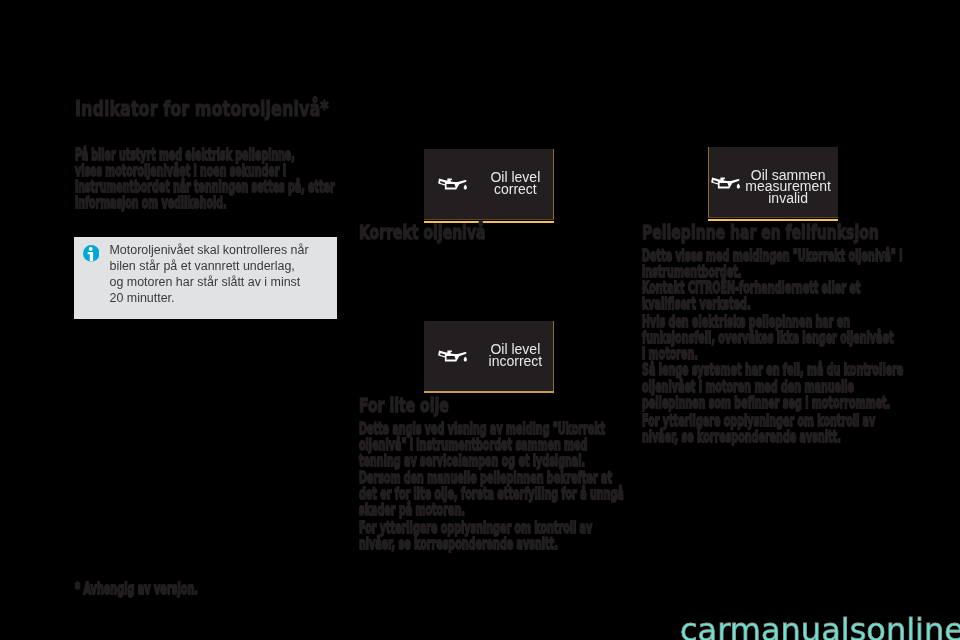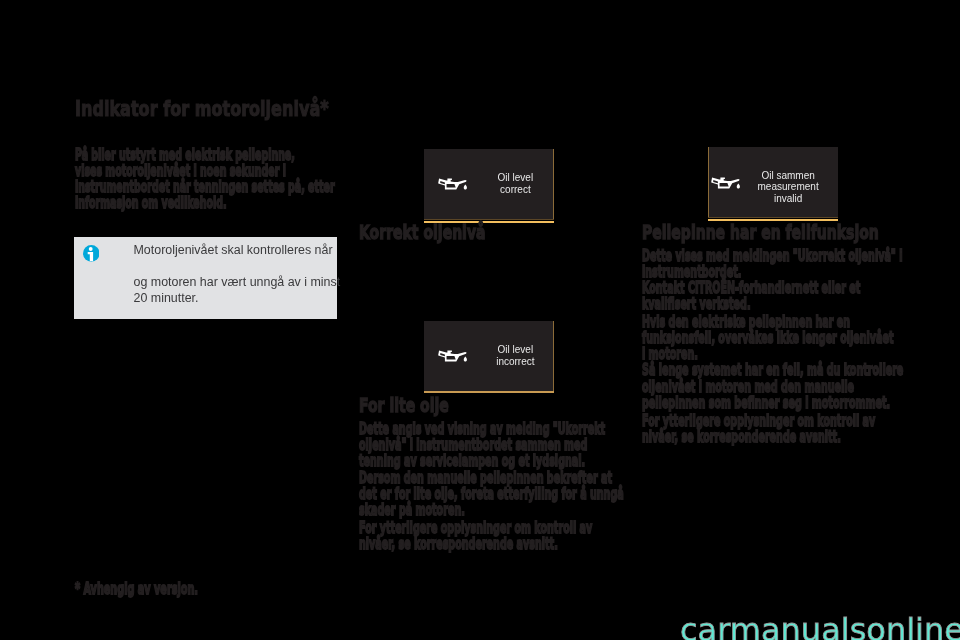--- a/index.html
+++ b/index.html
@@ -35,28 +35,28 @@
   }
 
   
   .infobox {
     position:absolute; left:74px; top:237px; width:263px; height:82px;
     background:#e1e2e4;
   }
   .infobox .icon { position:absolute; left:8.8px; top:7.9px; width:16.6px; height:16.8px; display:block; line-height:0; }
   .ib-line {
     position:absolute; left:35.5px; color:#3a3a3c; font-size:12.45px;
-    font-family:"Liberation Sans", sans-serif; white-space:pre;margin-left:24px;
+    font-family:"Liberation Sans", sans-serif; white-space:pre;
   }
 
   
   .panel { position:absolute; background:#231f20; }
   .panel .picto { position:absolute; display:block; width:29.8px; height:12.2px; line-height:0; }
   .panel .ptext {
-    position:absolute; color:#e8e8e8; font-size:10px;
+    position:absolute; color:#e8e8e8; font-size:14px;
     font-family:"Liberation Sans", sans-serif;
     line-height:11.6px; text-align:center; white-space:pre-line;
     transform:translateZ(0);
   }
   .gold-h { position:absolute; background:#f2be5e; height:2px; }
   .gold-h.dim { background:#c89a52; height:2.2px; }
   .gold-dim { position:absolute; background:#5a4526; height:1px; }
   .gold-v { position:absolute; background:#8b6b38; width:1.7px; }
 
   .watermark {
@@ -81,21 +81,22 @@
 
   <div class="infobox">
     <span class="icon">
       <svg width="16.6" height="16.8" viewBox="0 0 16.6 16.8" aria-hidden="true">
         <circle cx="8.3" cy="8.4" r="8.3" fill="#00a8da"></circle>
         <circle cx="7.7" cy="4.05" r="1.95" fill="#ffffff"></circle>
         <path d="M4.7 7.1 H10.1 V16.3 H6.8 V9.2 H4.7 Z" fill="#ffffff"></path>
       </svg>
     </span>
     <div class="ib-line" style="top:5.6px">Motoroljenivået skal kontrolleres når</div>
-    <div class="ib-line" style="top:37.7px">og motoren har vært unngå av i minst</div>
+    <div class="ib-line" style="top:21.65px">bilen står på et vannrett underlag,</div>
+    <div class="ib-line" style="top:37.7px">og motoren har står slått av i minst</div>
     <div class="ib-line" style="top:53.75px">20 minutter.</div>
   </div>
 
   <div class="ink footnote">* Avhengig av versjon.</div>
 
   <div class="panel" style="left:423.7px;top:148.7px;width:128.9px;height:70px">
     <span class="picto" style="left:14.3px;top:29.3px">
       <svg width="29.8" height="12.2" viewBox="0 0 29.8 12.2" aria-hidden="true">
           <path fill="#ffffff" fill-rule="evenodd" d="M1.05,0.5 L8.3,2.6 L9.4,2.6 L9.4,0.5 L13.9,0.5 L13.9,2.05 L12.7,2.05 L12.7,3.4 L16.3,4.1 L19.8,3.9 L27.2,2.0 L28.6,2.6 L28.1,3.8 L21.2,6.15 L18.3,11.4 L6.9,11.4 L6.9,7.4 L0.3,5.6 L0.2,5.1 Z M2.35,2.9 L6.9,4.5 L6.9,6.2 L2.2,4.9 Z M8.55,6.1 L16.4,6.1 L17.7,9.6 L8.55,9.6 Z"></path>
           <path fill="#ffffff" d="M27.35,6.5 C28.2,7.7 28.95,8.55 28.95,9.65 C28.95,10.7 28.25,11.45 27.35,11.45 C26.45,11.45 25.75,10.7 25.75,9.65 C25.75,8.55 26.5,7.7 27.35,6.5 Z"></path>

